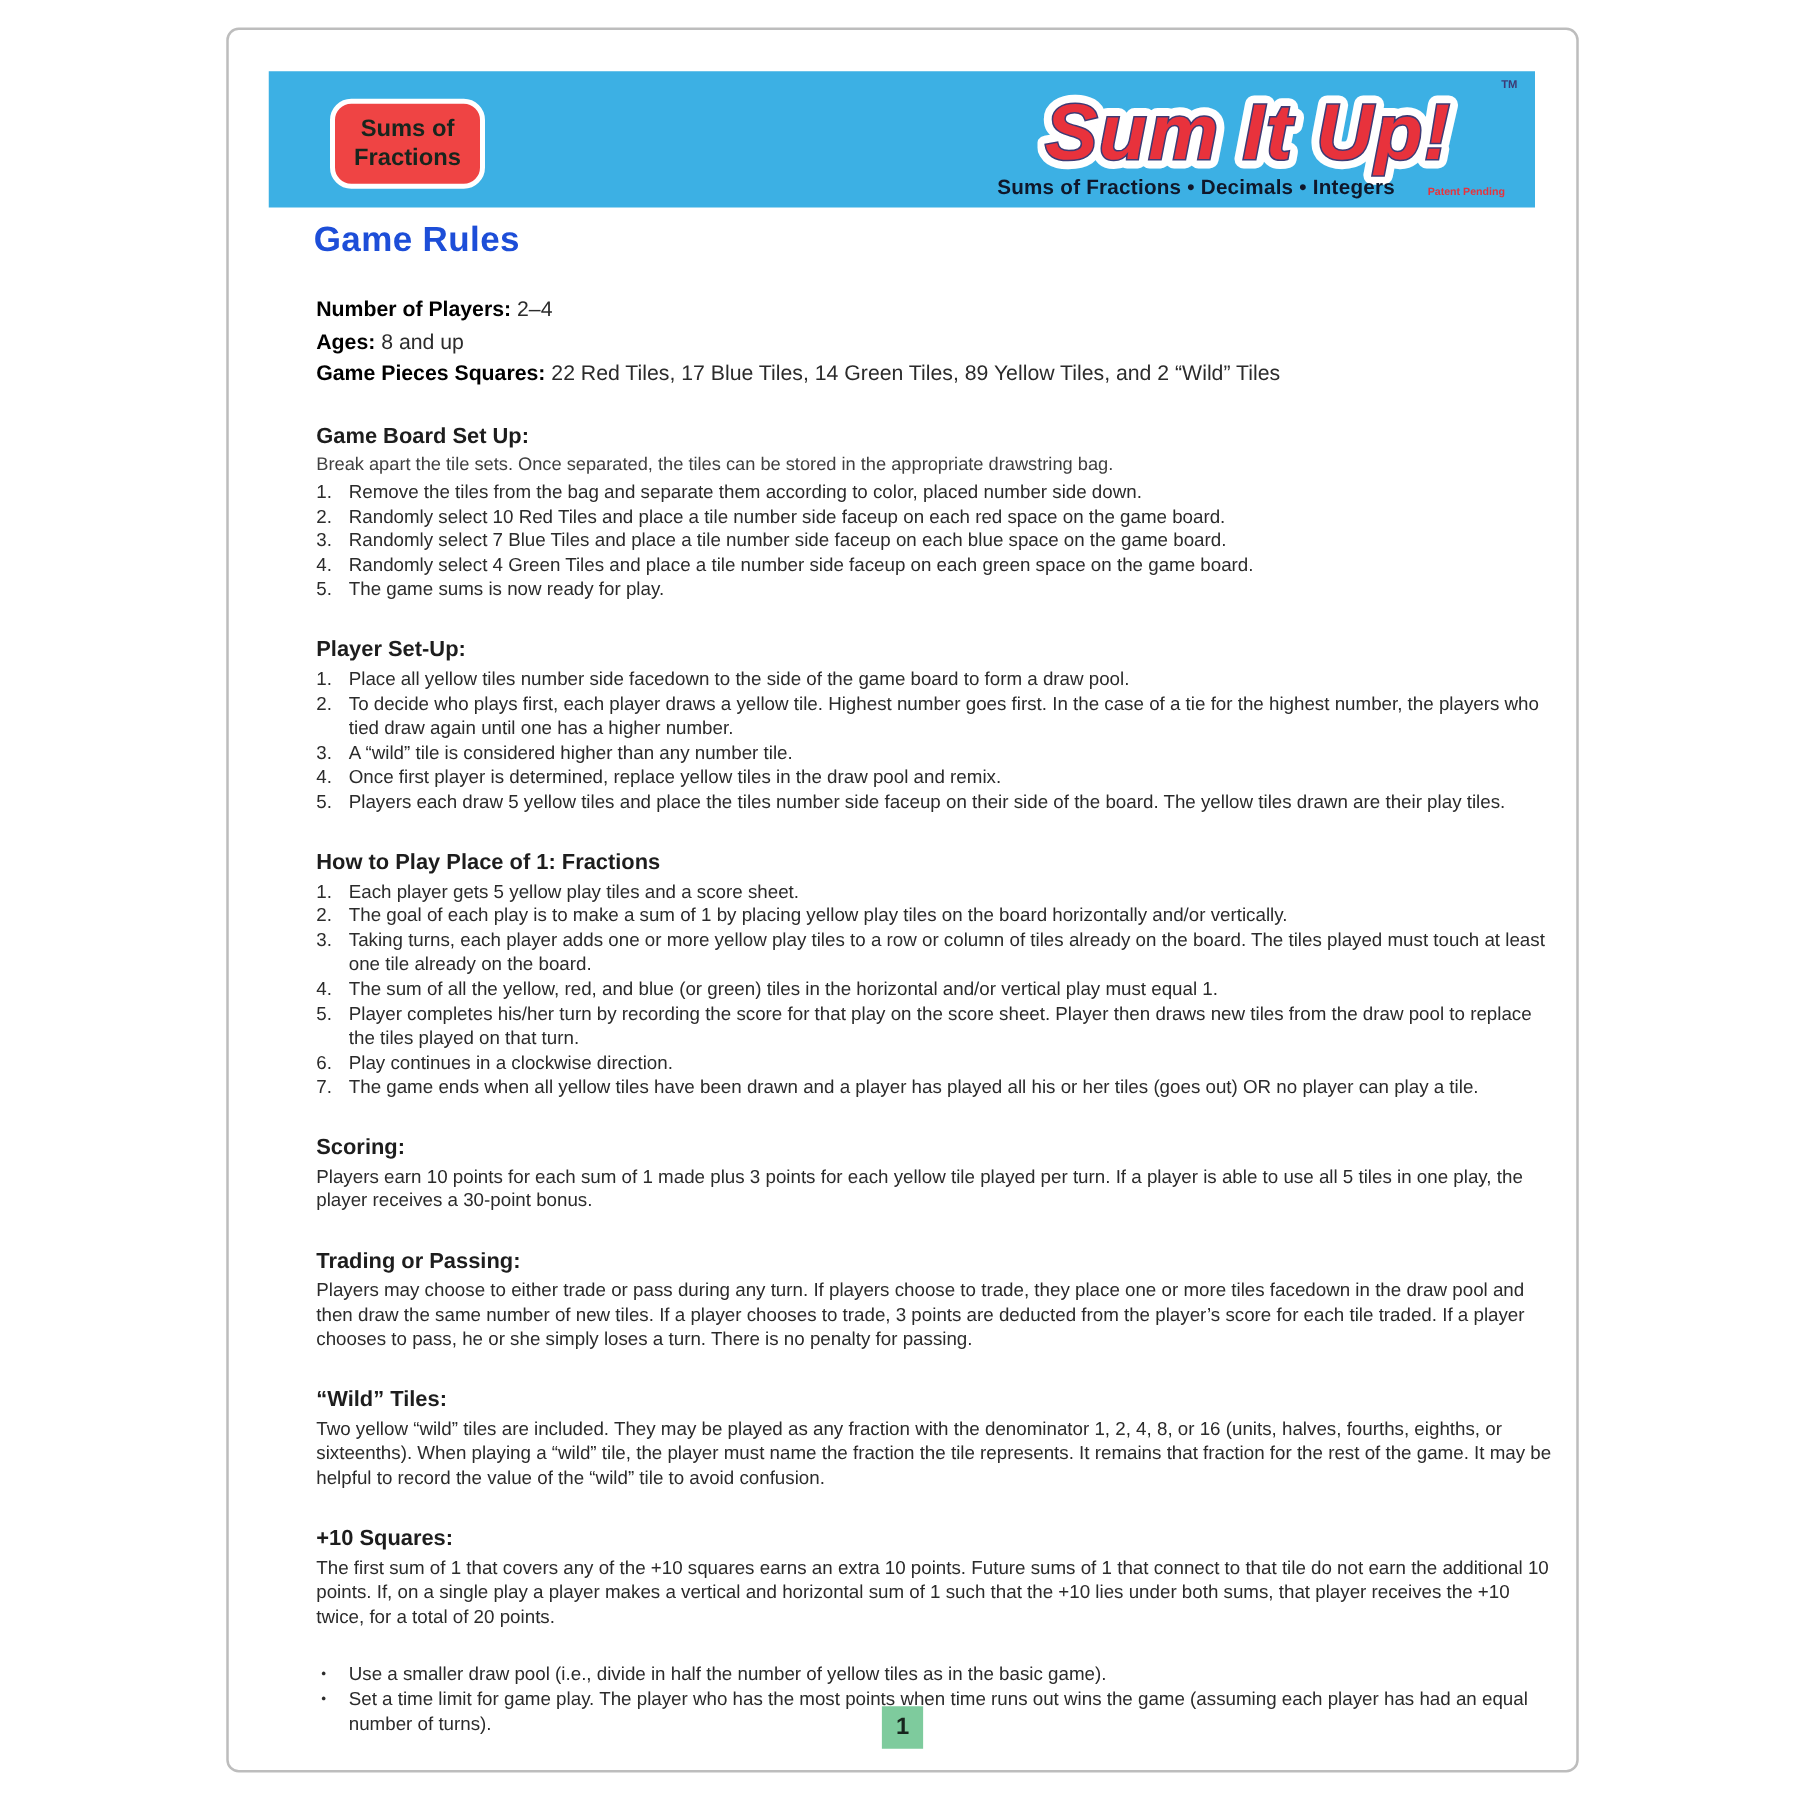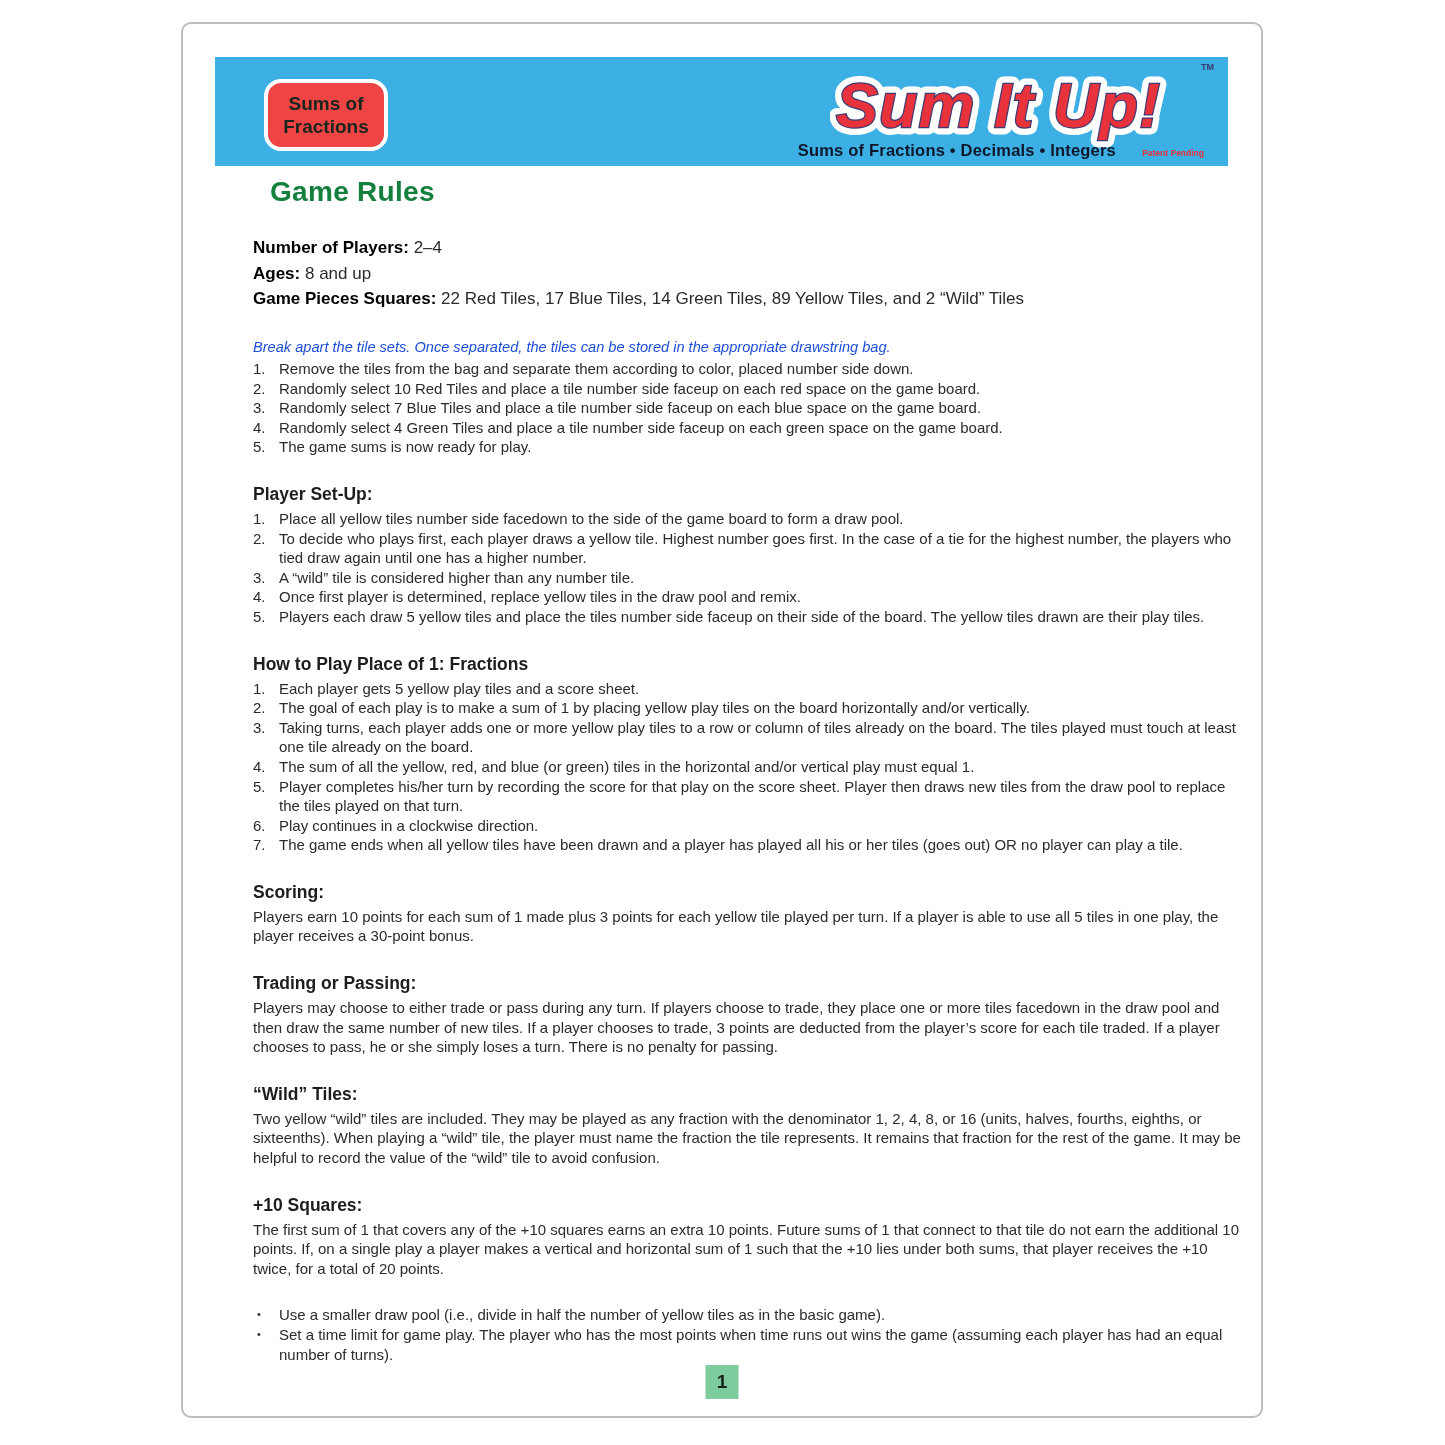--- a/index.html
+++ b/index.html
@@ -38,36 +38,36 @@
   }
   .logo-subtitle{
     position:absolute;right:96px;bottom:6px;white-space:nowrap;
     font-size:16.5px;font-weight:bold;color:#0f172a;letter-spacing:.2px;
   }
   .logo-patent{
     position:absolute;right:8px;bottom:8px;font-size:8.5px;font-weight:bold;color:#e8323c;padding-left:18px;
   }
   
   .doc-title{
-    position:absolute;left:87px;top:152px;margin:0;
-    font-size:28px;font-weight:bold;color:#15803d;letter-spacing:.3px;
+    position:absolute;left:68px;top:152px;margin:0;
+    font-size:28px;font-weight:bold;color:#1d4ed8;letter-spacing:.3px;
   }
   .info{
     position:absolute;left:70px;top:211px;font-size:17px;line-height:25.5px;
   }
   .info b{color:#000000;}
   .sections{
     position:absolute;left:70px;top:314px;width:992px;
   }
   .section{margin:0 0 27px 0;}
   .sec-heading{
     margin:0 0 4px 0;font-size:17.5px;font-weight:bold;color:#1d1d1d;line-height:21px;
   }
   .note{
-    margin:0 0 2px 0;font-style:italic;font-size:14.6px;line-height:19px;color:#1d4ed8;
+    margin:0 0 2px 0;font-size:14.6px;line-height:19px;color:#404040;
   }
   .para{margin:0;font-size:15px;line-height:19.6px;}
   .rule-list{margin:0;padding:0;list-style:none;}
   .rule-list li{display:flex;font-size:15px;line-height:19.6px;}
   .rule-list .num{flex:0 0 26px;}
   .rule-list .bullet-glyph{flex:0 0 26px;font-size:11px;padding-left:4px;box-sizing:border-box;}
   .rule-list .txt{flex:1;}
   .pagenum{
     position:absolute;left:50%;top:1341px;transform:translateX(-50%);
     width:33px;height:34px;background:#7ecb9d;
@@ -100,20 +100,21 @@
   <h1 class="doc-title">Game Rules</h1>
 
   <div class="info">
     <div><b>Number of Players:</b> <span>2–4</span></div>
     <div><b>Ages:</b> <span>8 and up</span></div>
     <div><b>Game Pieces Squares:</b> <span>22 Red Tiles, 17 Blue Tiles, 14 Green Tiles, 89 Yellow Tiles, and 2 “Wild” Tiles</span></div>
   </div>
 
   <div class="sections">
       <section class="section">
+        <h2 class="sec-heading">Game Board Set Up:</h2>
         <p class="note">Break apart the tile sets. Once separated, the tiles can be stored in the appropriate drawstring bag.</p>
         <ol class="rule-list">
           <li>
             <span class="num">1.</span>
             <span class="txt">Remove the tiles from the bag and separate them according to color, placed number side down.</span>
           </li>
           <li>
             <span class="num">2.</span>
             <span class="txt">Randomly select 10 Red Tiles and place a tile number side faceup on each red space on the game board.</span>
           </li>

